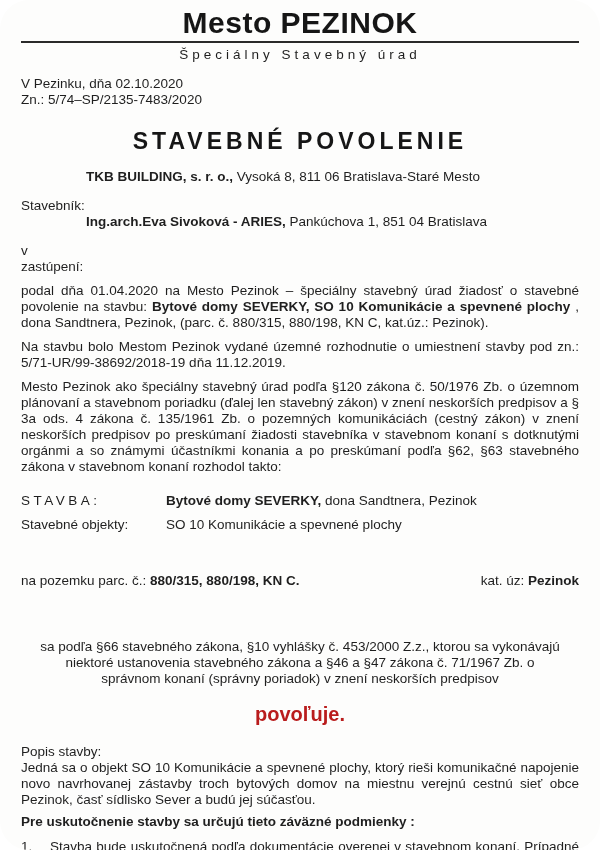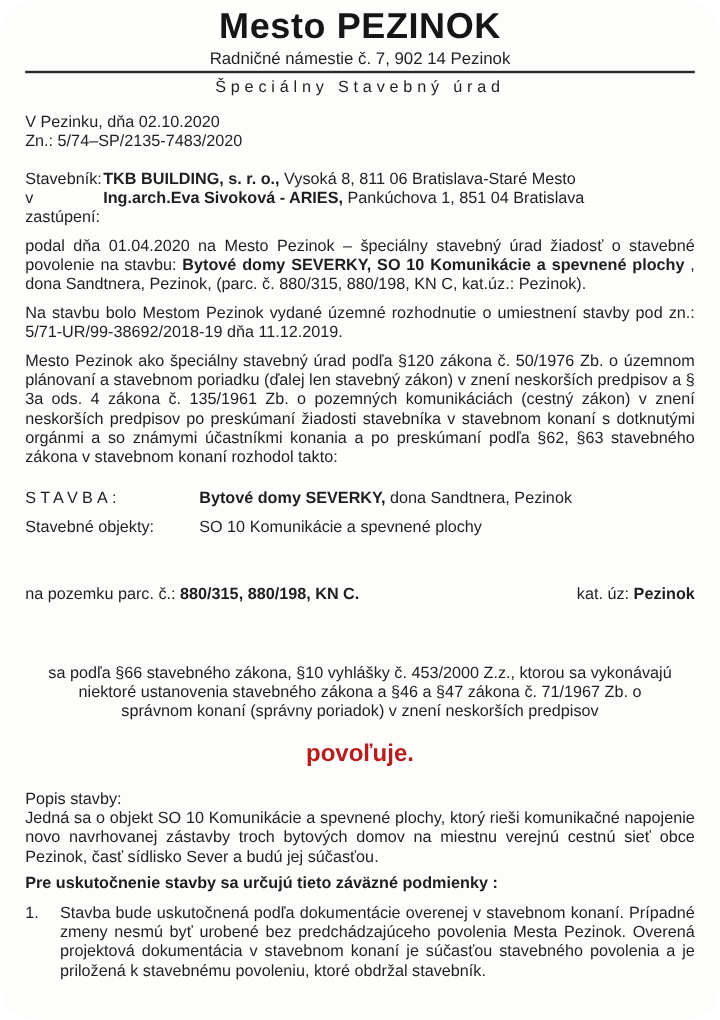--- a/index.html
+++ b/index.html
@@ -55,21 +55,21 @@
     margin: 21px 0 0 0;
     text-align: center;
     font-size: 23px;
     line-height: 25px;
     font-weight: bold;
     letter-spacing: 4px;
     color: #161616;
   }
   .party-block { margin-top: 15px; }
   .party-row { display: flex; }
-  .party-row .label { width: 65px; flex: 0 0 65px; }
+  .party-row .label { width: 65px; flex: 0 0 65px; margin-top: 29px; }
   .b { font-weight: bold; }
   p.body {
     margin: 8px 0 0 0;
     text-align: justify;
   }
   .stavba-block { margin-top: 18px; }
   .kv-row { display: flex; margin-top: 8px; }
   .kv-row .label { width: 145px; flex: 0 0 145px; }
   .kv-row.spaced .label { letter-spacing: 3.5px; }
   .parcel-row {
@@ -103,30 +103,30 @@
   .condition-item .num { width: 29px; flex: 0 0 29px; }
   .condition-item .cond-text { flex: 1; text-align: justify; }
 </style>
 </head>
 <body>
 
 <div class="page">
 
   <header>
     <h1 class="org-title">Mesto PEZINOK</h1>
-    <div class="org-address">Radničné námestie č. 7, 902 14 Pezinok</div>
     <hr class="header-rule">
     <div class="org-department">Špeciálny Stavebný úrad</div>
   </header>
 
   <div class="doc-meta">
     <div>V Pezinku, dňa 02.10.2020</div>
     <div>Zn.: 5/74–SP/2135-7483/2020</div>
   </div>
 
+  <h2 class="doc-title">STAVEBNÉ POVOLENIE</h2>
 
   <div class="party-block">
     <div class="party-row">
       <span class="label">Stavebník:</span>
       <span><span class="b">TKB BUILDING, s. r. o.,</span><span> Vysoká 8, 811 06 Bratislava-Staré Mesto</span></span>
     </div>
     <div class="party-row">
       <span class="label">v zastúpení:</span>
       <span><span class="b">Ing.arch.Eva Sivoková - ARIES,</span><span> Pankúchova 1, 851 04 Bratislava</span></span>
     </div>

